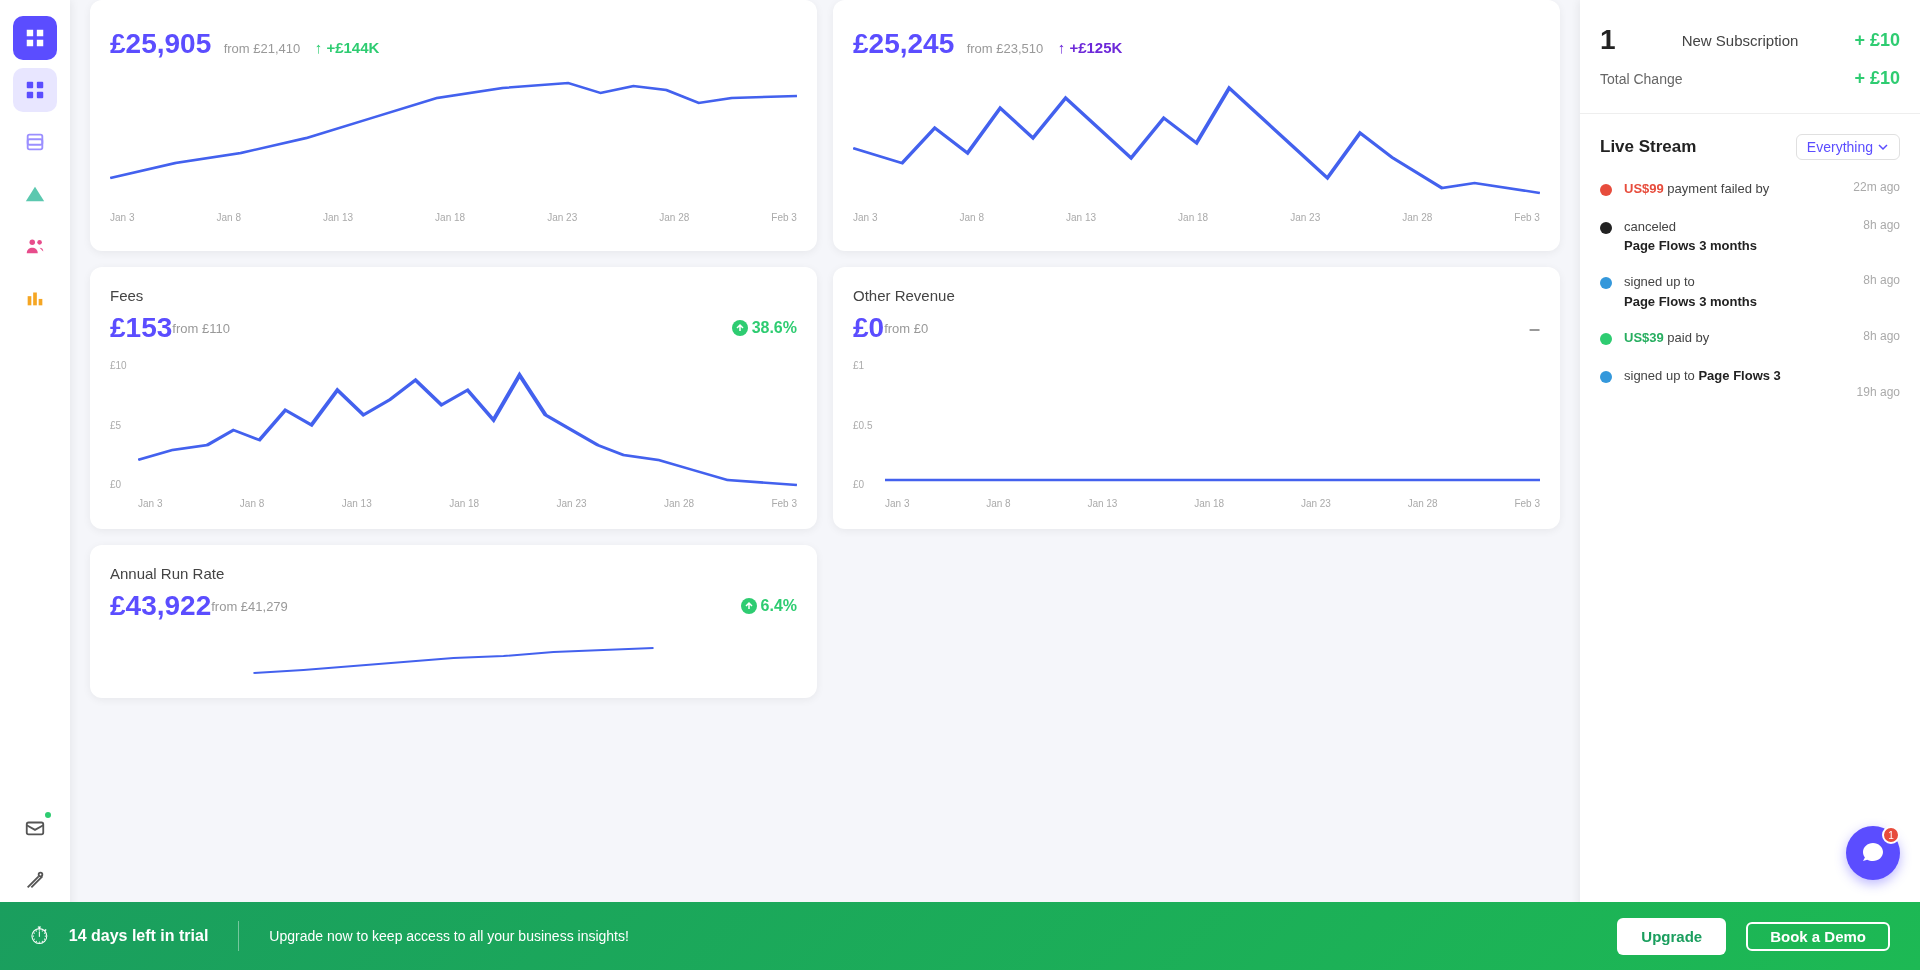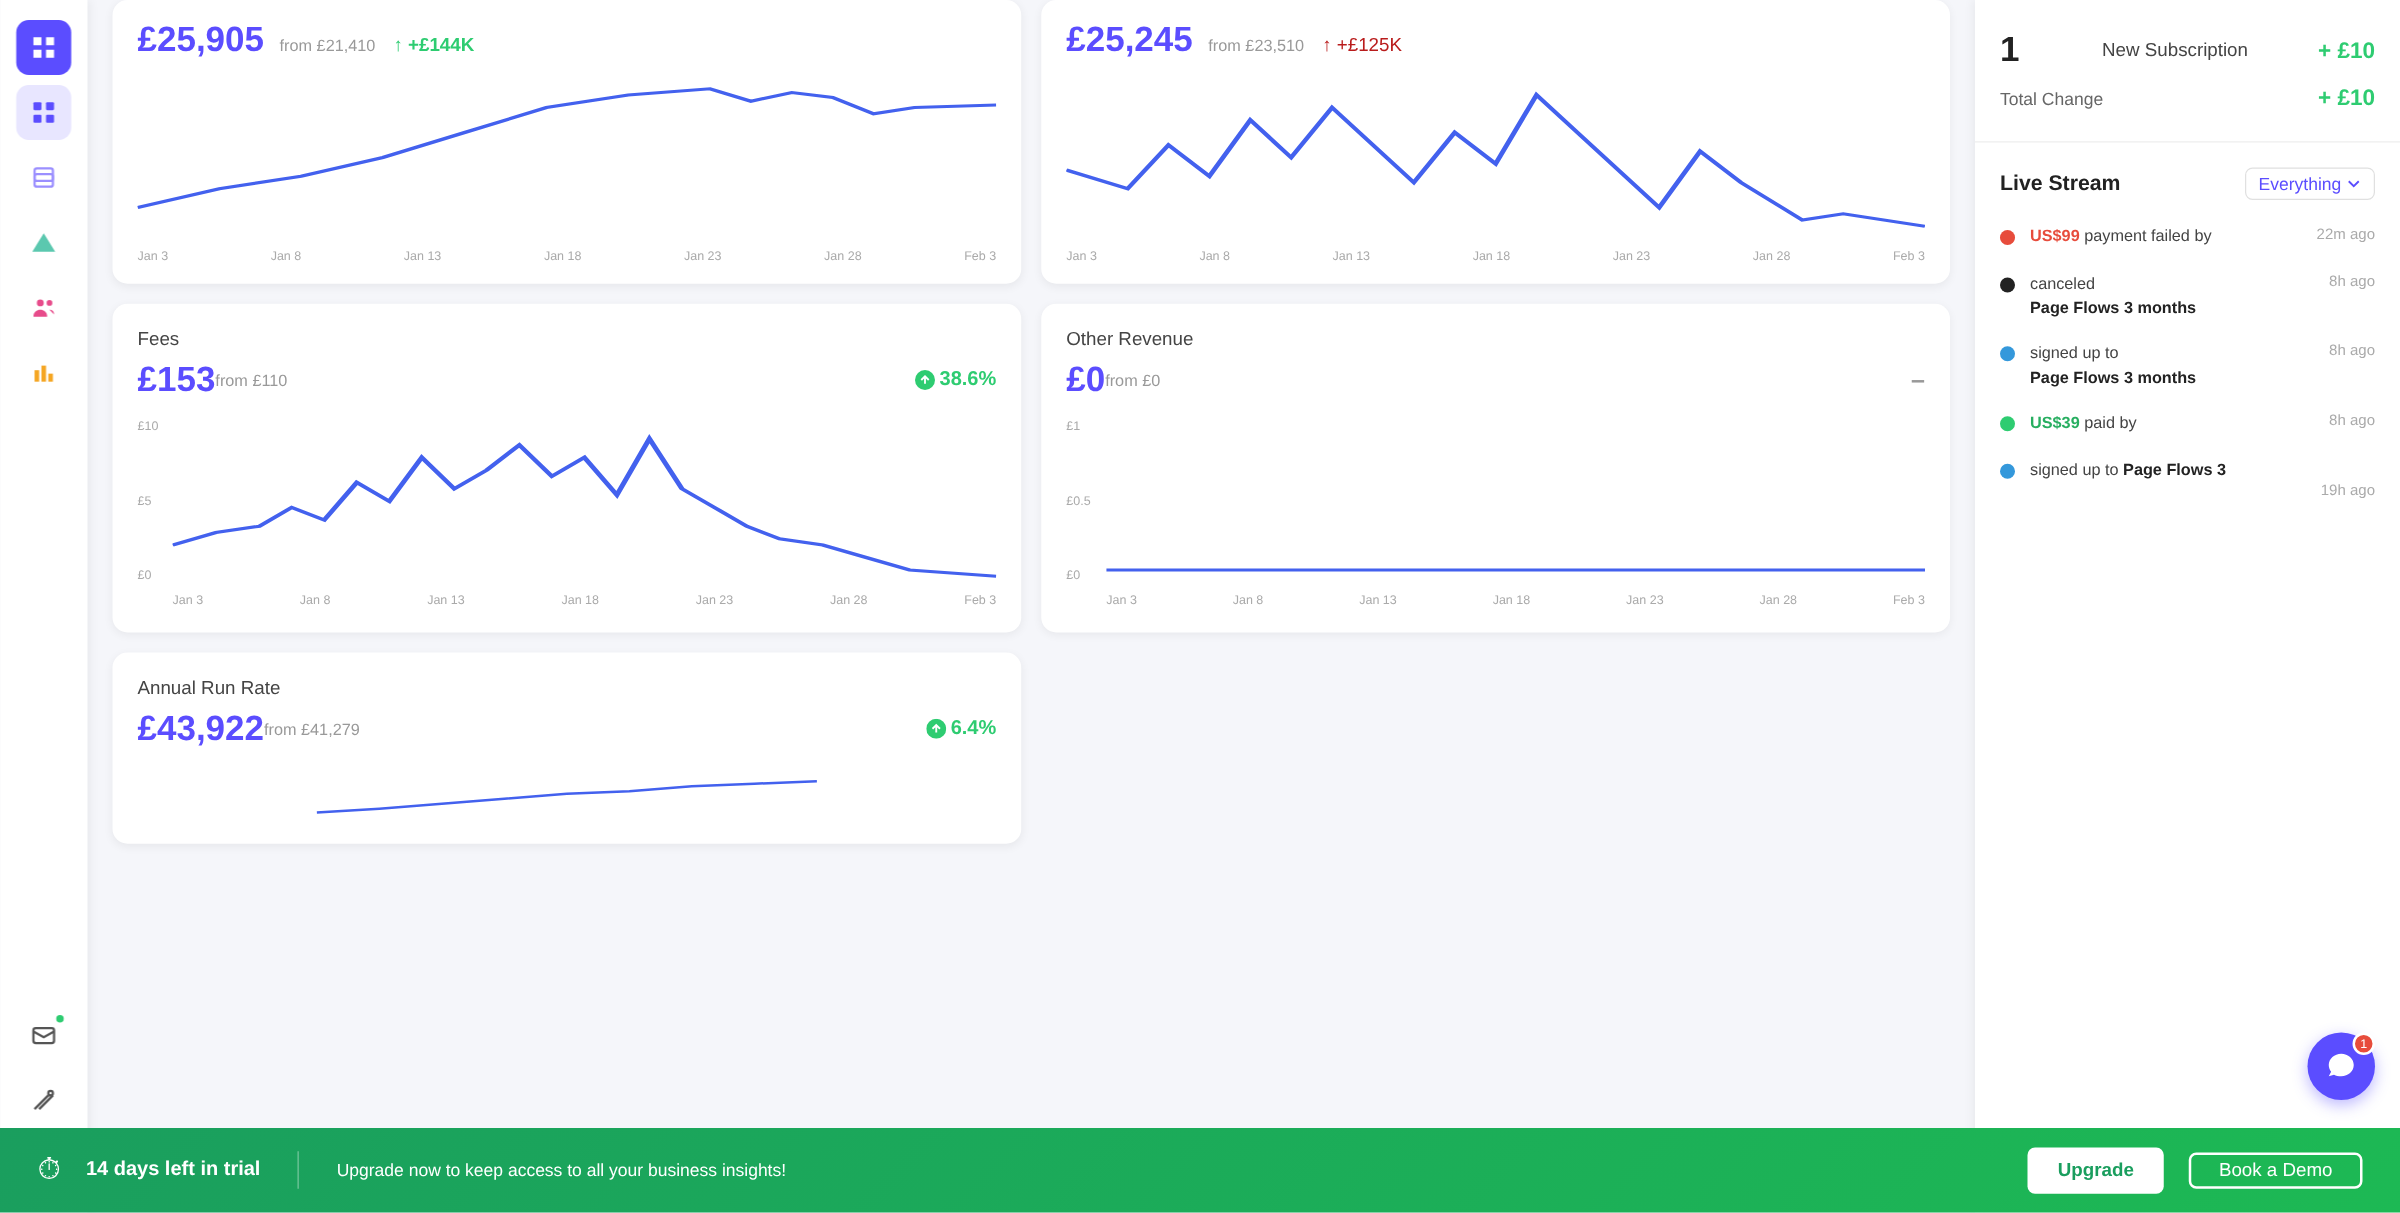--- a/index.html
+++ b/index.html
@@ -106,41 +106,41 @@
     .trial-bar .timer-icon { font-size: 24px; color: #fff; }
     .trial-bar .trial-text { font-size: 16px; font-weight: 700; color: #fff; }
     .trial-bar .divider { width: 1px; height: 30px; background: rgba(255,255,255,0.4); margin: 0 10px; }
     .trial-bar .upgrade-msg { font-size: 14px; color: #fff; }
     .trial-bar .btn-upgrade {
       margin-left: auto; background: #fff; color: #1a9e5e; border: none; border-radius: 6px;
       padding: 10px 24px; font-size: 15px; font-weight: 600; cursor: pointer;
     }
     .trial-bar .btn-demo {
       background: transparent; color: #fff; border: 2px solid #fff; border-radius: 6px;
-      padding: 4px 22px; font-size: 15px; font-weight: 400; cursor: pointer;
+      padding: 4px 22px; font-size: 15px; font-weight: 700; cursor: pointer;
     }
     .chat-btn {
       position: fixed; bottom: 90px; right: 20px; width: 54px; height: 54px;
       background: #5b4dff; border-radius: 50%; display: flex; align-items: center; justify-content: center;
       cursor: pointer; box-shadow: 0 4px 12px rgba(91,77,255,0.4); z-index: 300;
     }
     .chat-btn .badge {
       position: absolute; top: 0; right: 0; width: 18px; height: 18px; background: #e74c3c;
       border-radius: 50%; font-size: 10px; color: #fff; display: flex; align-items: center; justify-content: center;
       border: 2px solid #fff;
     }
 
     
     svg.chart { width: 100%; height: 130px; }
 
     .chart-wrapper { position: relative; }
 
     
     .top-row { display: grid; grid-template-columns: 1fr 1fr; gap: 16px; margin-bottom: 16px; }
-    .top-card { background: #fff; border-radius: 12px; padding: 16px 20px; box-shadow: 0 2px 8px rgba(0,0,0,0.06); overflow: hidden; }
+    .top-card { background: #fff; border-radius: 12px; padding: 28px 20px; box-shadow: 0 2px 8px rgba(0,0,0,0.06); overflow: hidden; }
   </style>
 </head>
 <body>
 
 <div class="sidebar">
   <div class="sidebar-icon active">
     <svg viewBox="0 0 24 24" fill="white">
         <path d="M3 3h7v7H3zm0 11h7v7H3zm11-11h7v7h-7zm0 11h7v7h-7z"></path>
       </svg>
   </div>
@@ -220,21 +220,21 @@
           <span>Jan 13</span>
           <span>Jan 18</span>
           <span>Jan 23</span>
           <span>Jan 28</span>
           <span>Feb 3</span>
       </div>
     </div>
     <div class="top-card">
       <div style="font-size:28px;font-weight:700;color:#5b4dff;display:inline;">£25,245</div>
       <span style="font-size:13px;color:#999;margin-left:8px;">from £23,510</span>
-      <span style="margin-left:10px;color:#b91c1c;font-size:15px;font-weight:400;">↑ +£125K</span>
+      <span style="margin-left:10px;color:#6d28d9;font-size:15px;font-weight:700;">↑ +£125K</span>
       
       <div style="height:140px;margin-top:8px;">
         <svg class="chart" viewBox="0 0 420 130" preserveAspectRatio="none">
           <polyline points="0,80 30,95 50,60 70,85 90,40 110,70 130,30 150,60 170,90 190,50 210,75 230,20 250,50 270,80 290,110 310,65 330,90 360,120 380,115 420,125" fill="none" stroke="#4361ee" stroke-width="2.5"></polyline>
         </svg>
       </div>
       <div class="x-axis">
         <span>Jan 3</span>
           <span>Jan 8</span>
           <span>Jan 13</span>

